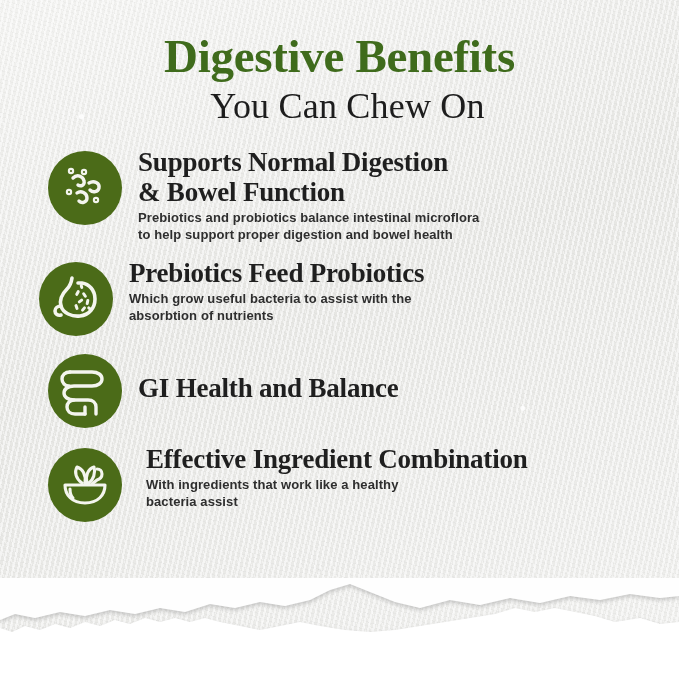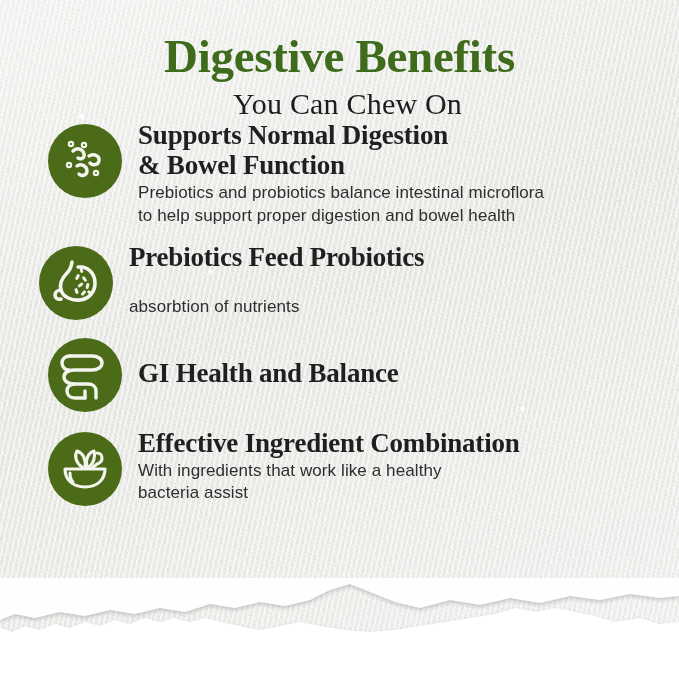--- a/index.html
+++ b/index.html
@@ -71,28 +71,29 @@
     font-weight: bold;
     font-size: 47px;
     line-height: 1.02;
     color: #3f6b1c;
     letter-spacing: -0.3px;
     margin: 0;
   }
   .sub-title {
     font-family: "Liberation Serif", serif;
     font-weight: normal;
-    font-size: 30px;
+    font-size: 36px;
     line-height: 1.1;
     color: #1d1d1d;
     margin: 6px 0 0 16px;
     letter-spacing: 0.2px;
   }
 
   .sections {
+    margin-top: 20px;
   }
 
   .section {
     position: relative;
     display: flex;
     align-items: flex-start;
     padding-left: 48px;
     padding-right: 16px;
     margin-bottom: 10px;
   }
@@ -119,33 +120,33 @@
     font-family: "Liberation Serif", serif;
     font-weight: bold;
     font-size: 27px;
     line-height: 1.12;
     color: #1f1f1f;
     margin: 0;
     letter-spacing: -0.2px;
   }
   .sec-body {
     font-family: "Liberation Sans", sans-serif;
-    font-weight: normal;
-    font-size: 17px;
+    font-weight: bold;
+    font-size: 13px;
     line-height: 1.33;
     color: #2e2e2e;
     margin: 2px 0 0 0;
     letter-spacing: 0.1px;
   }
 
   
   .section-1 { margin-top: 0px; }
   .section-2 { margin-top: 14px; padding-left: 39px; }
   .section-3 { margin-top: 14px; align-items: center; }
-  .section-4 { margin-top: 16px; }
+  .section-4 { margin-top: 16px; gap: 8px; }
 </style>
 </head>
 <body>
 
 <div class="poster">
 
   <div class="paper"></div>
 
   <div class="content">
 
@@ -203,21 +204,21 @@
               <rect x="25" y="31" width="3" height="6" rx="1.5" transform="rotate(-20 26.5 34)"></rect>
               <rect x="32" y="33" width="3" height="6" rx="1.5" transform="rotate(40 33.5 36)"></rect>
               <rect x="30" y="11" width="3" height="5" rx="1.5" transform="rotate(-14 31.5 13.5)"></rect>
               <rect x="38" y="33" width="3" height="5" rx="1.5" transform="rotate(-50 39.5 35.5)"></rect>
             </g>
           </svg>
         </div>
         <div class="sec-text">
           <div class="sec-heading">Prebiotics Feed Probiotics</div>
           <div class="sec-body">
-            <br>
+            <span>Which grow useful bacteria to assist with the</span><br>
             <span>absorbtion of nutrients</span>
           </div>
         </div>
       </div>
 
       <div class="section section-3">
         <div class="icon-badge">
           <svg width="54" height="54" viewBox="0 0 54 54" aria-hidden="true">
             <g fill="none" stroke="#f4f5ee" stroke-width="3.4" stroke-linecap="round" stroke-linejoin="round">
               <path d="M12 8 L34 8 C40 8, 44 11, 44 15 C44 19, 40 22, 34 22

